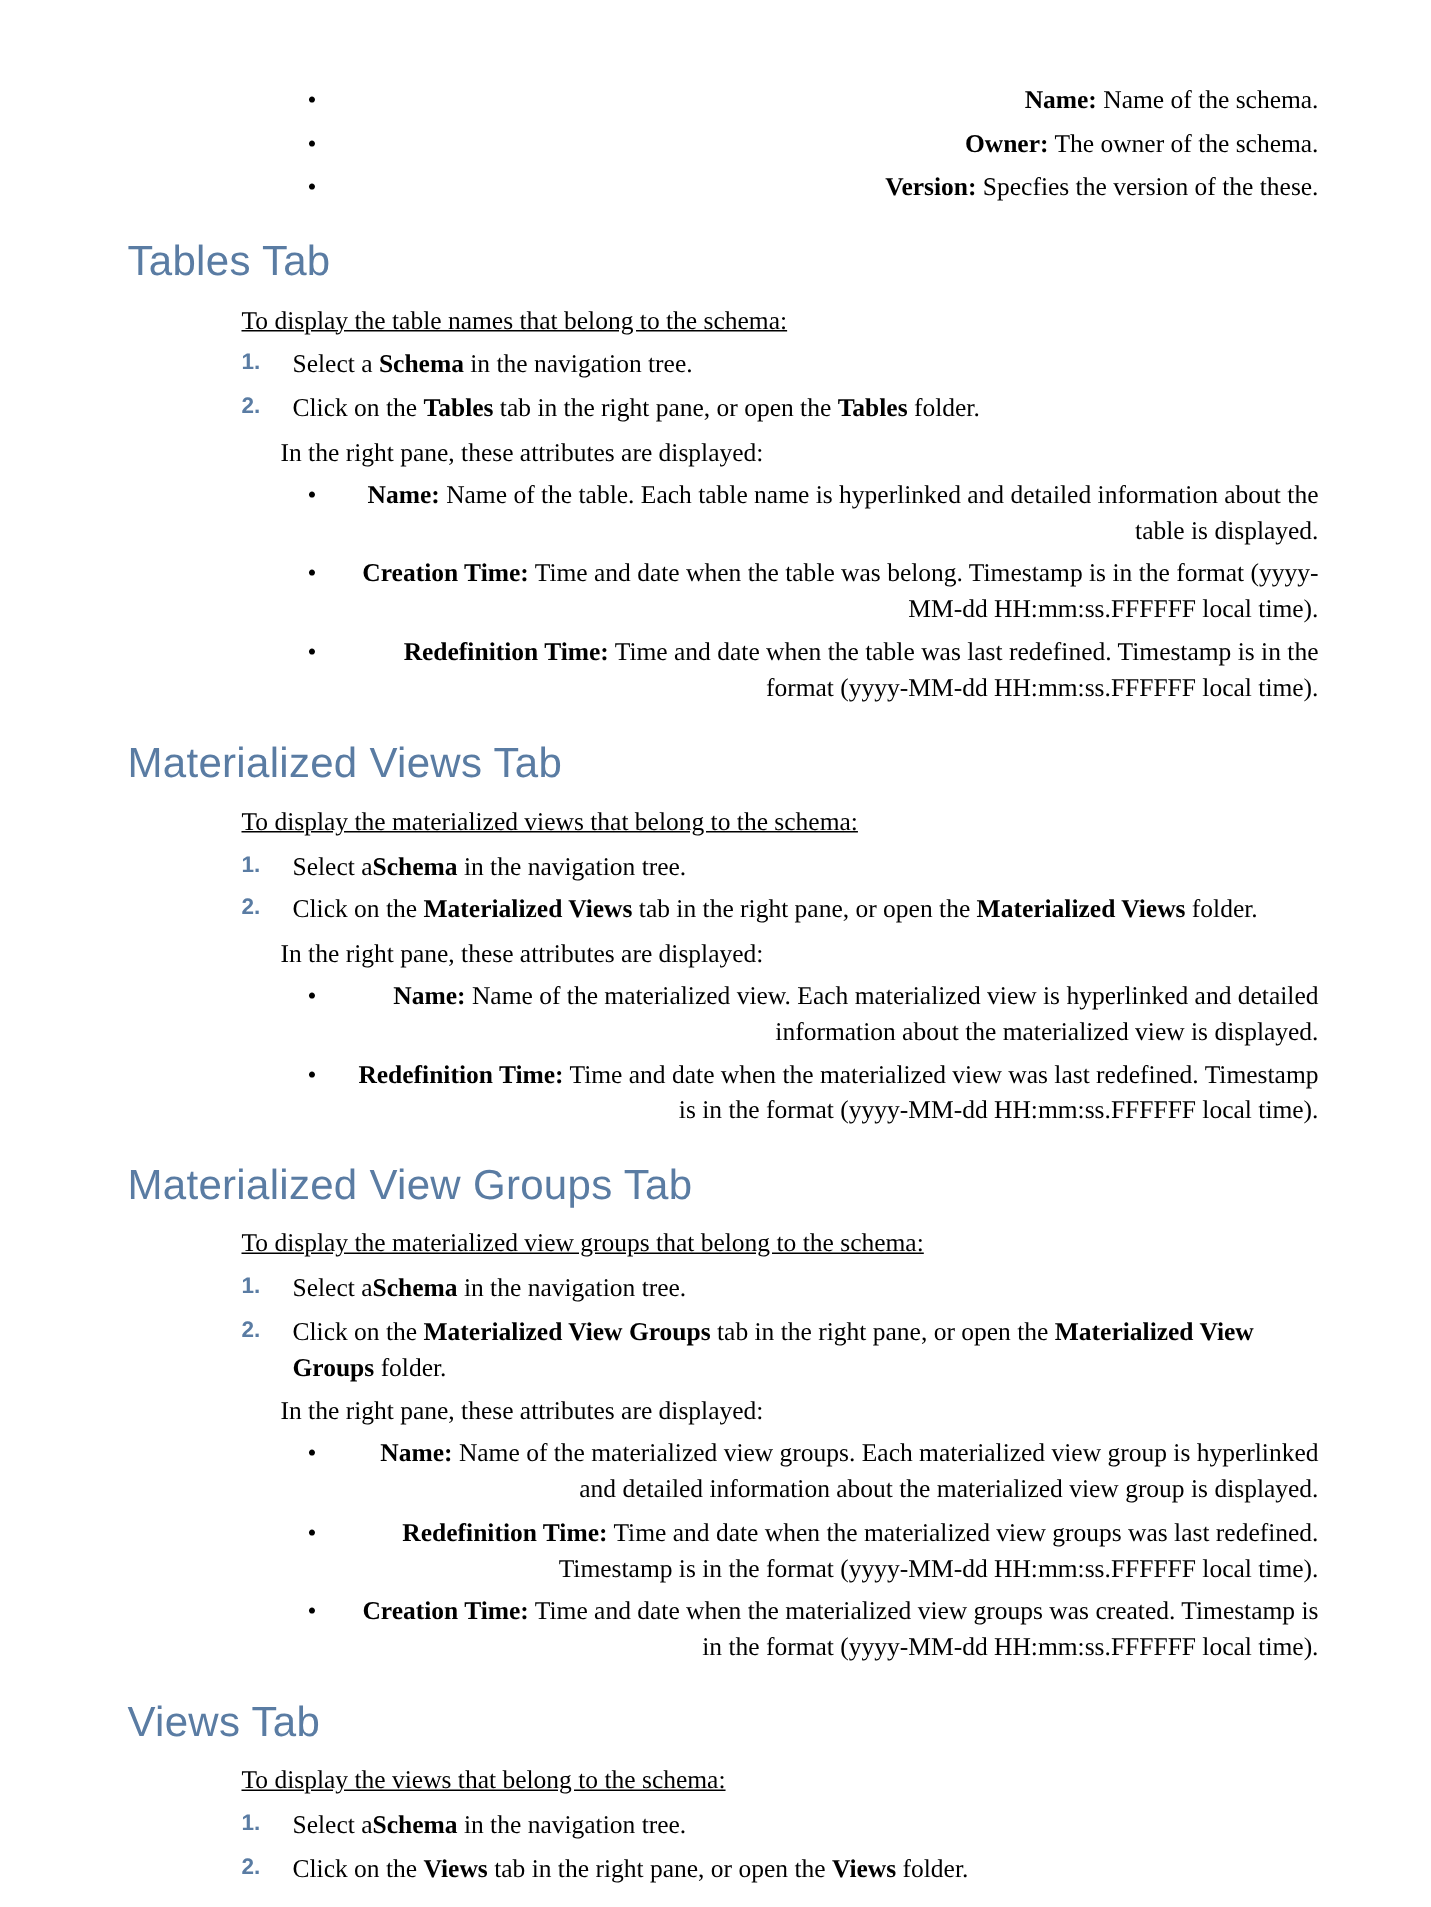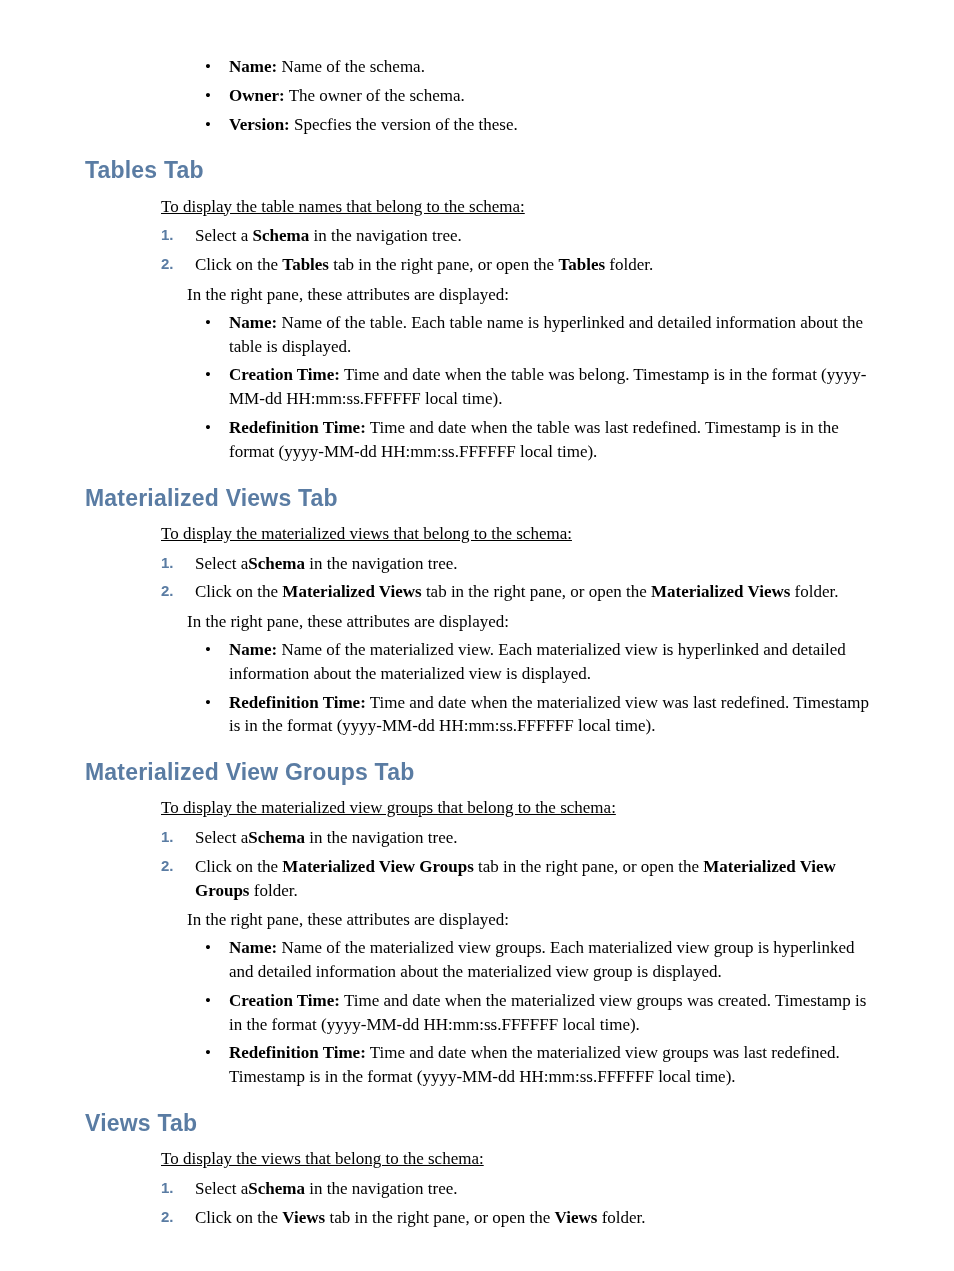--- a/index.html
+++ b/index.html
@@ -8,23 +8,23 @@
       line-height: 1.4;
       color: #000;
       background: #fff;
       margin: 0;
       padding: 55px 75px 50px 85px;
       width: 954px;
       box-sizing: border-box;
     }
     .heading {
       font-family: Futura, "Century Gothic", "Trebuchet MS", Arial, sans-serif;
-      font-weight: 700;
+      font-weight: 400;
       color: #5a7ca3;
-      font-size: 23px;
+      font-size: 28px;
       margin: 18px 0 8px 0;
       letter-spacing: 0.2px;
     }
     .intro {
       margin-left: 76px;
       margin-bottom: 6px;
       margin-top: 4px;
       text-decoration: underline;
     }
     ol.numlist {
@@ -48,20 +48,21 @@
     }
     .subpara {
       margin-left: 102px;
       margin-top: 6px;
       margin-bottom: 4px;
     }
     ul.bullets {
       list-style: none;
       margin: 0 0 0 110px;
       padding: 0;
+      text-align: right;
     }
     ul.bullets > li {
       position: relative;
       padding-left: 34px;
       margin-bottom: 5px;
     }
     ul.bullets > li::before {
       content: "•";
       position: absolute;
       left: 10px;
@@ -106,22 +107,22 @@
 
 <div class="heading">Materialized View Groups Tab</div>
 <div class="intro">To display the materialized view groups that belong to the schema:</div>
 <ol class="numlist">
   <li><span class="num">1.</span><span>Select a</span><b>Schema</b><span> in the navigation tree.</span></li>
   <li><span class="num">2.</span><span>Click on the </span><b>Materialized View Groups</b><span> tab in the right pane, or open the </span><b>Materialized View Groups</b><span> folder.</span></li>
 </ol>
 <div class="subpara">In the right pane, these attributes are displayed:</div>
 <ul class="bullets">
   <li><b>Name:</b><span> Name of the materialized view groups. Each materialized view group is hyperlinked and detailed information about the materialized view group is displayed.</span></li>
+  <li><b>Redefinition Time:</b><span> Time and date when the materialized view groups was last redefined. Timestamp is in the format (yyyy-MM-dd HH:mm:ss.FFFFFF local time).</span></li>
   <li><b>Creation Time:</b><span> Time and date when the materialized view groups was created. Timestamp is in the format (yyyy-MM-dd HH:mm:ss.FFFFFF local time).</span></li>
-  <li><b>Redefinition Time:</b><span> Time and date when the materialized view groups was last redefined. Timestamp is in the format (yyyy-MM-dd HH:mm:ss.FFFFFF local time).</span></li>
 </ul>
 
 <div class="heading">Views Tab</div>
 <div class="intro">To display the views that belong to the schema:</div>
 <ol class="numlist">
   <li><span class="num">1.</span><span>Select a</span><b>Schema</b><span> in the navigation tree.</span></li>
   <li><span class="num">2.</span><span>Click on the </span><b>Views</b><span> tab in the right pane, or open the </span><b>Views</b><span> folder.</span></li>
 </ol>
 
 </body></html>

